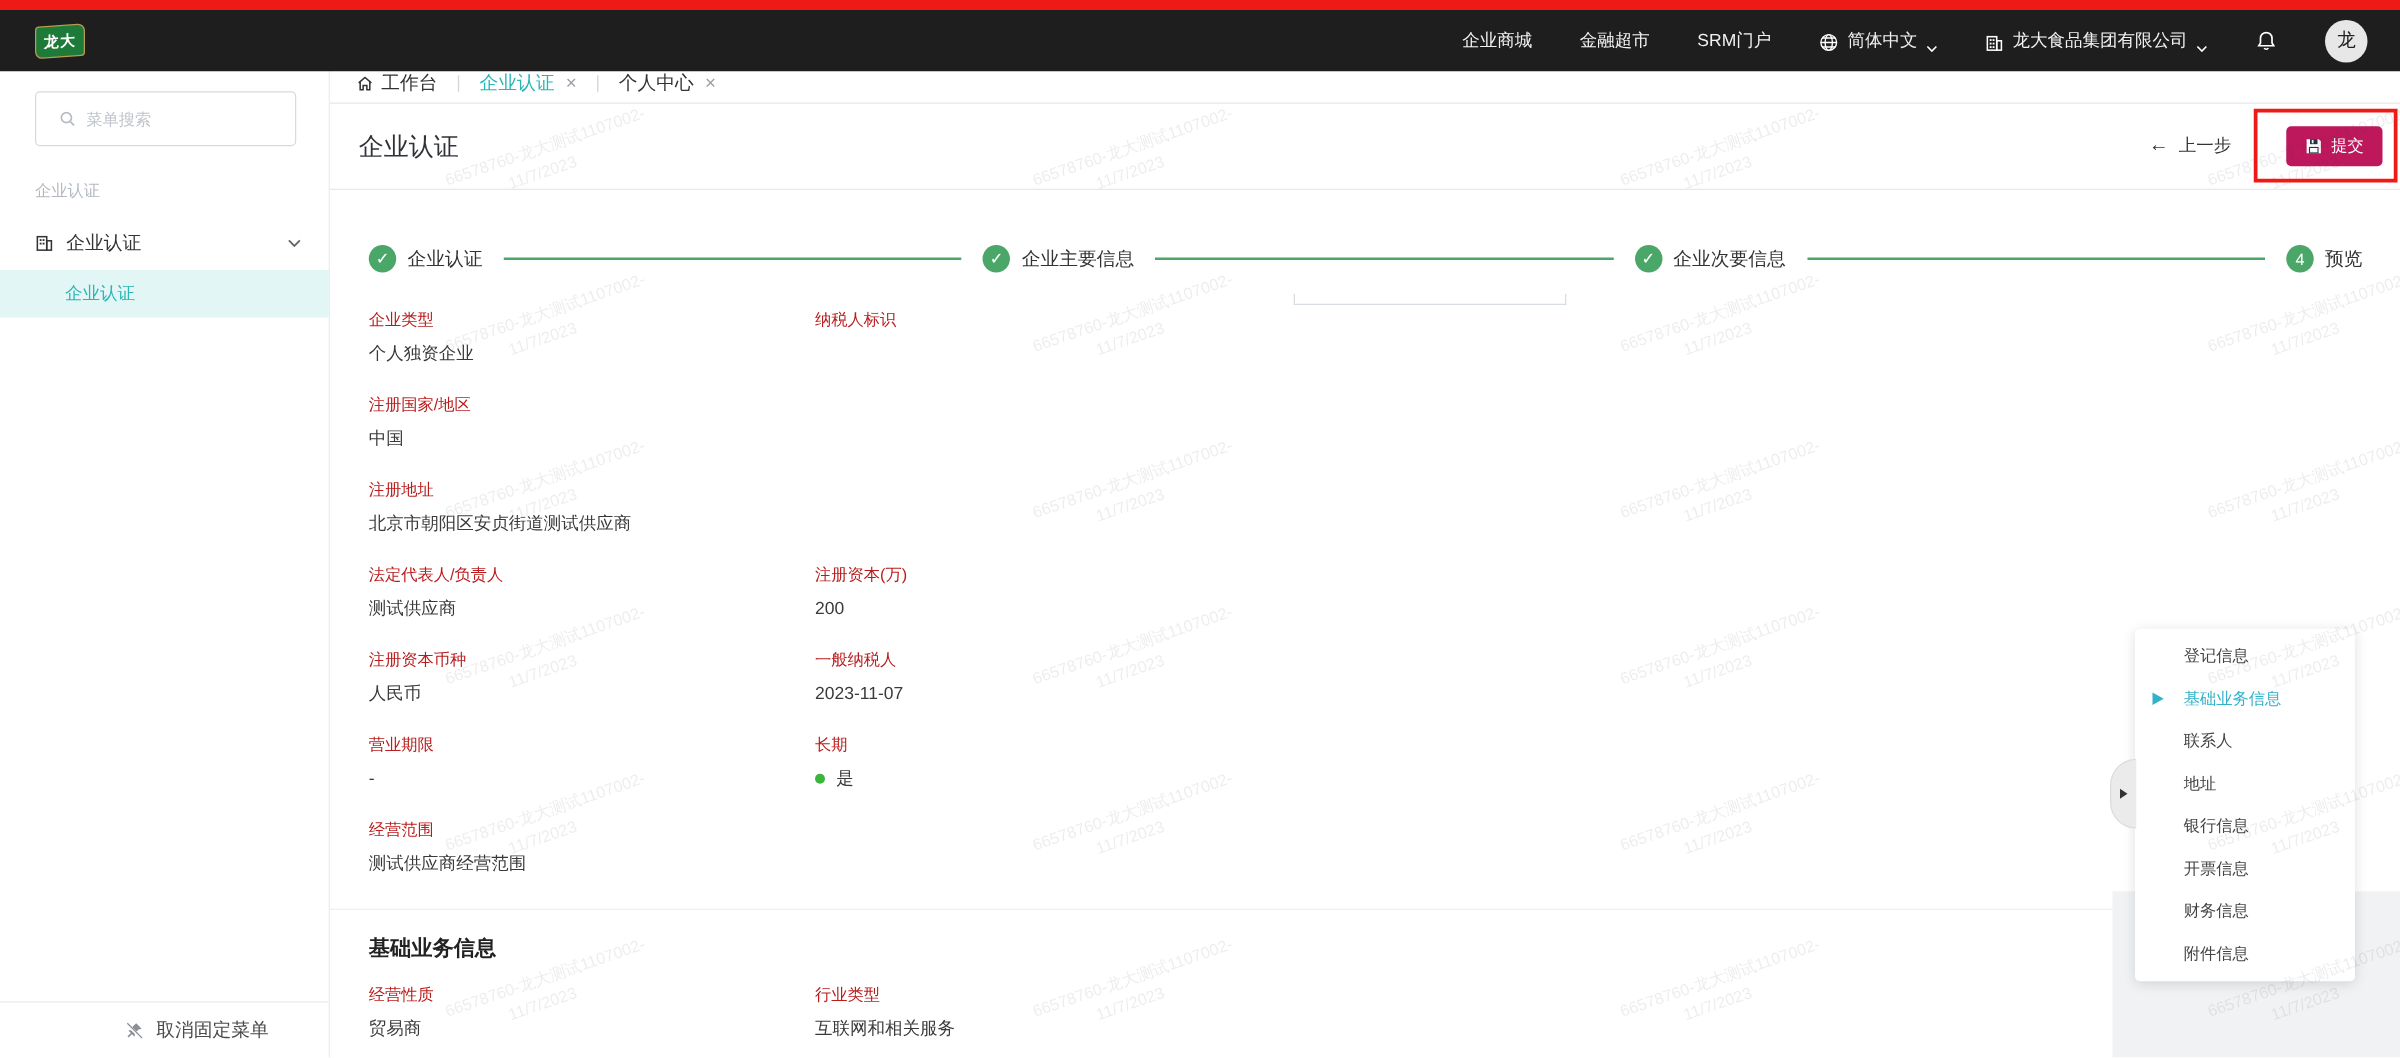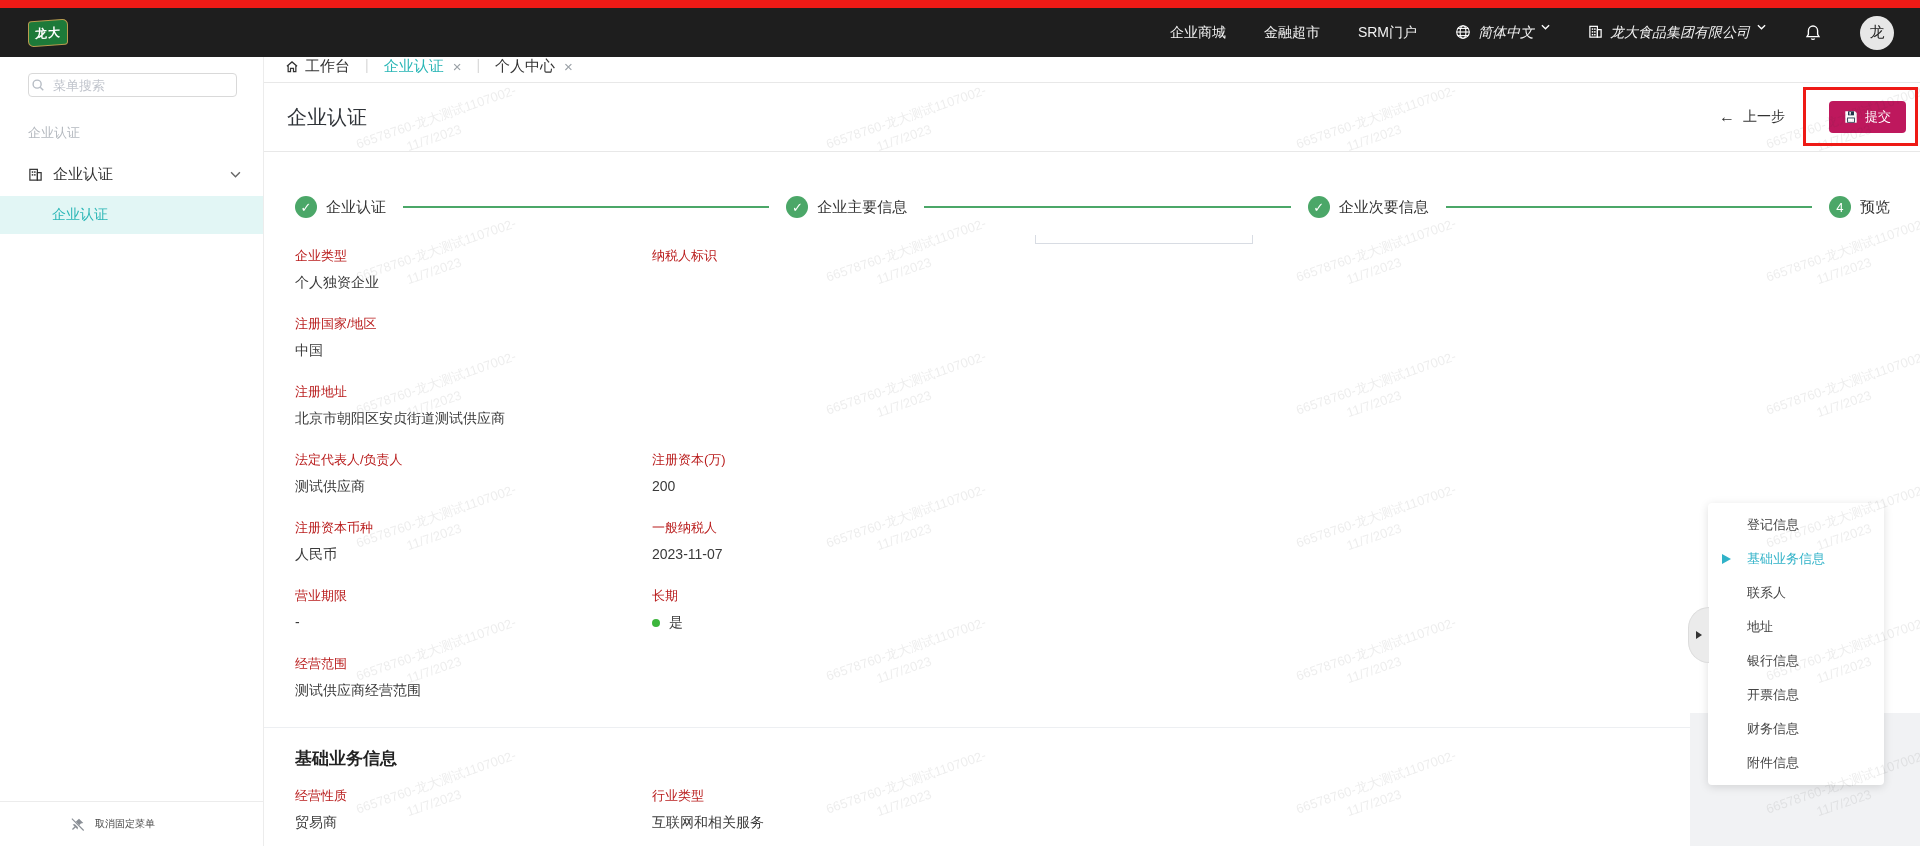--- a/index.html
+++ b/index.html
@@ -8,35 +8,35 @@
 
   
   .annot-topbar { position:absolute; top:0; left:0; width:1920px; height:8px; background:#ee1a16; z-index:50; }
   .annot-box { position:absolute; top:4px; right:2px; width:115px; height:59px; border:3px solid #ee1a16; z-index:20; pointer-events:none; }
 
   
   .navbar { position:absolute; top:0; left:0; width:100%; height:57px; background:#1e1e1e; display:flex; align-items:center; padding:8px 26px 0 28px; z-index:10; }
   .logo { width:40px; height:26px; background:#1d7a39; border:1px solid #b99b4e; border-radius:3px 6px 3px 6px; transform:skewY(-4deg); display:flex; align-items:center; justify-content:center; color:#fff; font-size:12px; font-weight:bold; letter-spacing:1px; }
   .nav-right { margin-left:auto; display:flex; align-items:center; gap:38px; color:#f2f2f2; font-size:14px; }
   .nav-link { cursor:pointer; }
-  .nav-combo { display:flex; align-items:flex-start; gap:7px; cursor:pointer;font-style:italic; }
+  .nav-combo { display:flex; align-items:flex-end; gap:7px; cursor:pointer; }
   .chev-down { width:9px; height:6px; }
   .bell-wrap { display:flex; align-items:center; }
   .avatar { width:34px; height:34px; border-radius:50%; background:#e7e7e7; color:#222; display:flex; align-items:center; justify-content:center; font-size:15px; }
 
   
   .sidebar { position:absolute; top:57px; left:0; width:264px; bottom:0; background:#fff; border-right:1px solid #ececec; z-index:5; }
-  .search-box { margin:16px 26px 0 28px; height:24px; border:1px solid #d9d9d9; border-radius:4px; display:flex; align-items:center; padding:0 2px; gap:8px; background:#fff; }
+  .search-box { margin:16px 26px 0 28px; height:44px; border:1px solid #d9d9d9; border-radius:4px; display:flex; align-items:center; padding:0 18px; gap:8px; background:#fff; }
   .search-box input { border:none; outline:none; font-size:13px; width:100%; color:#333; font-family:inherit; }
   .search-box input::placeholder { color:#c0c4cc; }
   .side-section-label { margin:27px 0 0 28px; font-size:13px; color:#b4b9bf; }
   .menu-item { display:flex; align-items:center; gap:10px; margin-top:14px; padding:9px 22px 9px 28px; font-size:15px; color:#333; cursor:pointer; }
   .menu-item .chev-wrap { margin-left:auto; }
   .submenu-item { height:38px; display:flex; align-items:center; padding-left:52px; background:#e2f6f5; color:#2ab6b6; font-size:14px; margin-top:3px; cursor:pointer; }
-  .sidebar-footer { position:absolute; bottom:0; left:0; right:0; height:45px; border-top:1px solid #ececec; display:flex; align-items:center; padding-left:70px; gap:10px; font-size:10px; color:#4a4a4a; cursor:pointer; }
+  .sidebar-footer { position:absolute; bottom:0; left:0; right:0; height:45px; border-top:1px solid #ececec; display:flex; align-items:center; padding-left:100px; gap:10px; font-size:15px; color:#4a4a4a; cursor:pointer; }
 
   
   .main { position:absolute; top:57px; left:264px; right:0; bottom:0; background:#fff; }
 
   .tabbar { height:26px; border-bottom:1px solid #e8e8e8; display:flex; align-items:flex-start; padding-left:21px; font-size:15px; color:#333; }
   .tab { display:flex; align-items:center; gap:6px; cursor:pointer; }
   .tab.active { color:#2ab6b6; }
   .tab .close { color:#9aa0a6; font-size:15px; margin-left:3px; cursor:pointer; }
   .tab-sep { color:#d8d8d8; margin:0 15px; font-size:14px; }
 

